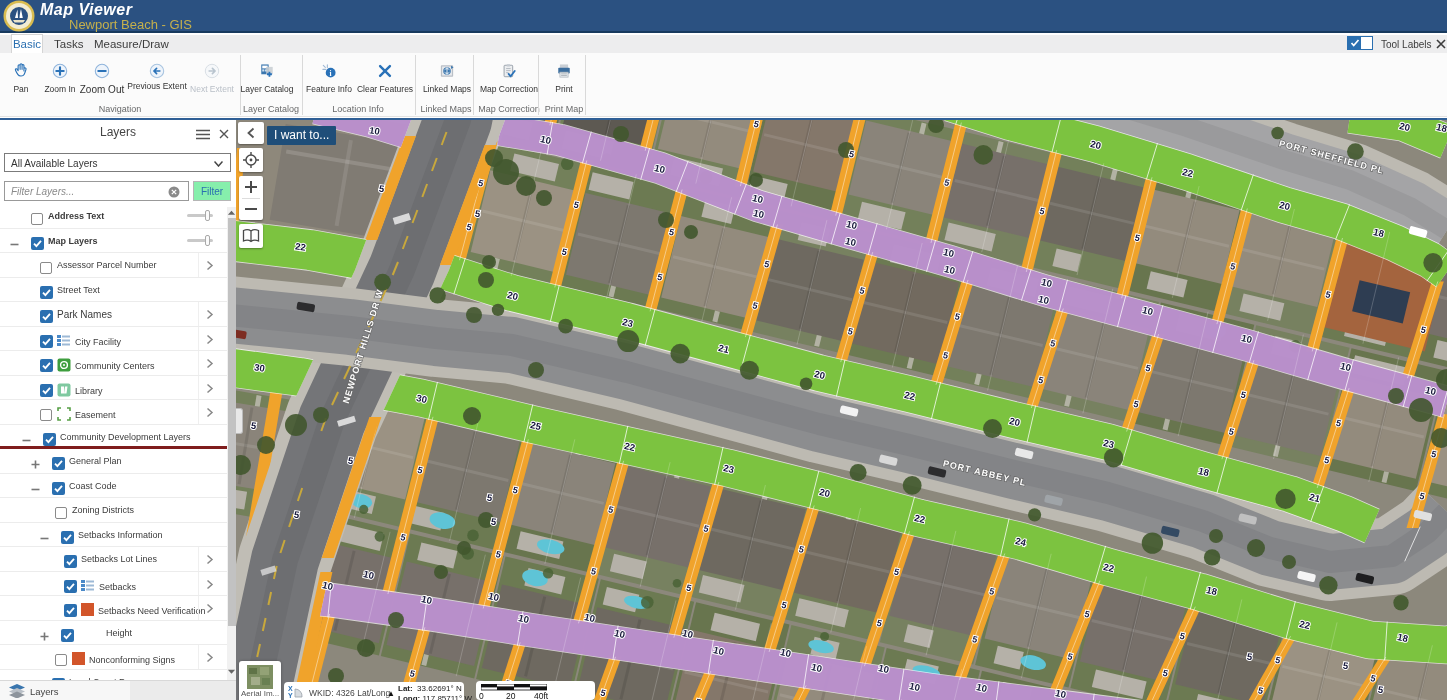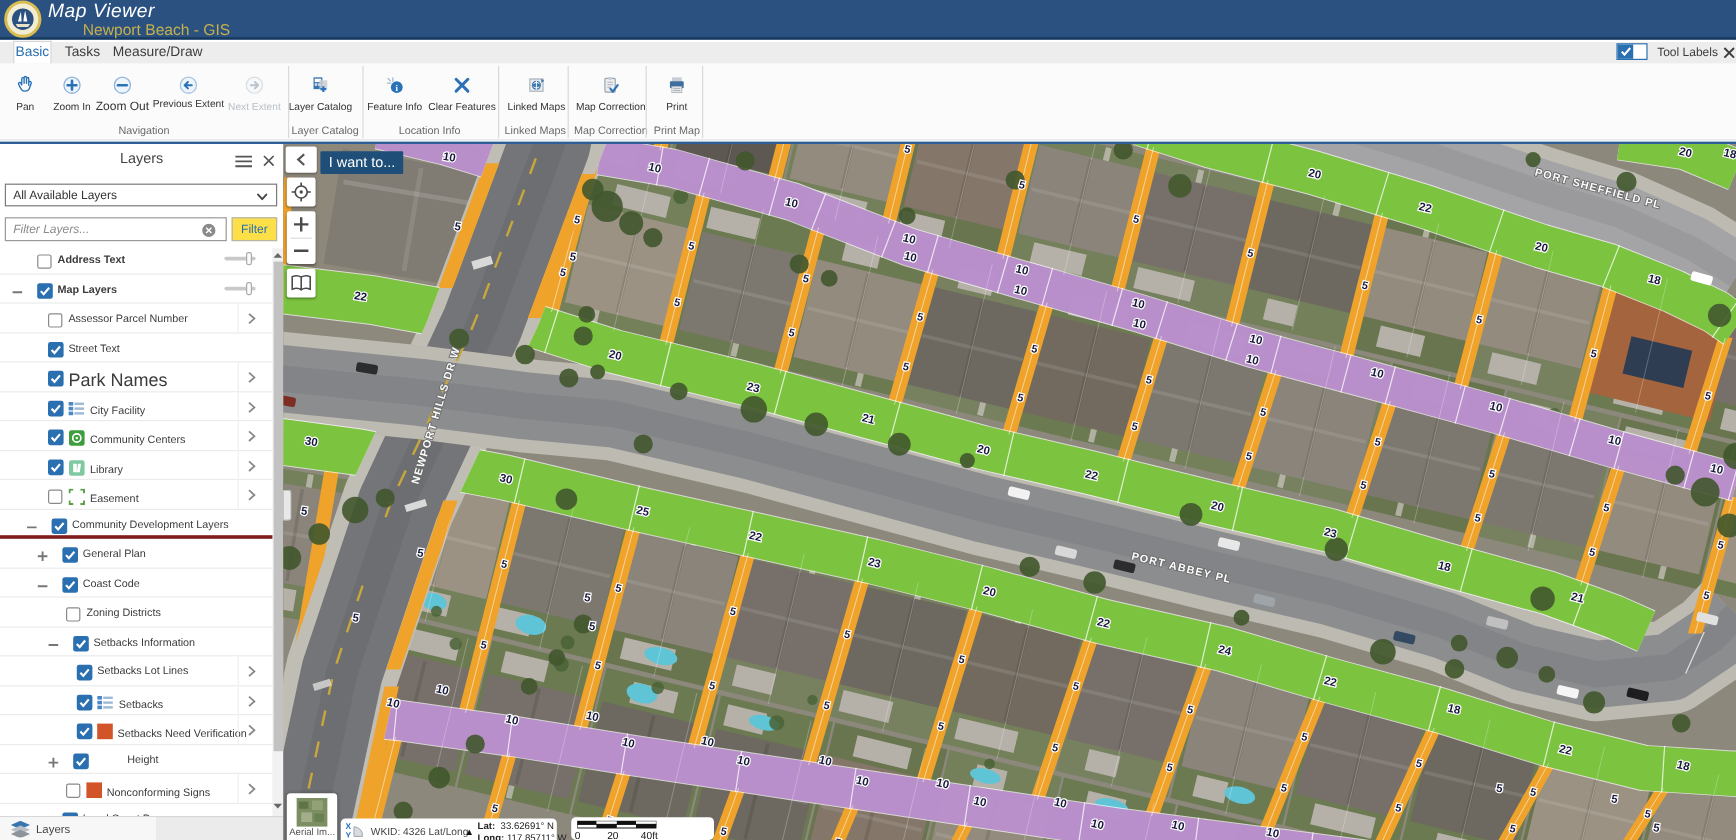--- a/index.html
+++ b/index.html
@@ -5,21 +5,21 @@
 </style></head><body>
 
 <div style="position:absolute;left:0;top:0;width:1447px;height:33px;background:#2b5181;border-bottom:2px solid #183a5e">
   <svg width="34" height="33" viewBox="0 0 34 33" style="position:absolute;left:2px;top:0">
     <circle cx="17" cy="16" r="15.5" fill="#d9bc50"></circle>
       <circle cx="17" cy="16" r="13" fill="#f2ecd2"></circle>
     <circle cx="17" cy="16" r="9" fill="#2b5181"></circle>
     <path d="M13 18c1-4 2-7 2.5-8.5L16 18zM17.5 18c0.3-4 1-7.5 1.5-9l1.8 9z" fill="#fff"></path>
     <path d="M11 20h12l-1.6 2.4H12.6z" fill="#e8e2c8"></path>
   </svg>
-  <div style="position:absolute;left:40px;top:1px;color:#fff;font-size:16px;font-style:italic;font-weight:normal;letter-spacing:0.5px">Map Viewer</div>
+  <div style="position:absolute;left:40px;top:1px;color:#fff;font-size:16px;font-style:italic;font-weight:bold;letter-spacing:0.5px">Map Viewer</div>
   <div style="position:absolute;left:69px;top:17px;color:#c5b04c;font-size:13px">Newport Beach - GIS</div>
 </div>
 
 <div style="position:absolute;left:0;top:35px;width:1447px;height:18px;background:#ededee"></div>
 <div style="position:absolute;left:11px;top:34px;width:32px;height:19px;background:#fff;border:1px solid #d5d5d5;border-bottom:none;text-align:center;font-size:11.5px;color:#2a6fb0;padding-top:3px">Basic</div>
 <div style="position:absolute;left:54px;top:38px;font-size:11.5px;color:#3c3c3c">Tasks</div>
 <div style="position:absolute;left:94px;top:38px;font-size:11.5px;color:#3c3c3c">Measure/Draw</div>
 <div style="position:absolute;left:1347px;top:36px;width:26px;height:14px;border:1px solid #2a6fb0;background:#fff">
   <div style="position:absolute;left:0;top:0;width:13px;height:12px;background:#2a6fb0"></div>
   <svg width="12" height="12" viewBox="0 0 12 12" style="position:absolute;left:1px;top:0">
@@ -147,21 +147,21 @@
     <svg width="9" height="6" viewBox="0 0 9 6" style="position:absolute;right:7px;top:7px">
         <path d="M0.5 0.5L4.5 5 8.5 0.5" fill="none" stroke="#444" stroke-width="1.5"></path>
       </svg>
   </div>
   <div style="position:absolute;left:4px;top:61px;width:185px;height:20px;border:1px solid #999;background:#fff;font-size:10px;color:#8a8a8a;font-style:italic;padding:4px 0 0 6px">Filter Layers...
     <svg width="12" height="12" viewBox="0 0 12 12" style="position:absolute;right:8px;top:4px">
         <circle cx="6" cy="6" r="5.5" fill="#8a8a8a"></circle>
         <path d="M3.8 3.8l4.4 4.4M8.2 3.8L3.8 8.2" stroke="#fff" stroke-width="1.2"></path>
       </svg>
   </div>
-  <div style="position:absolute;left:193px;top:61px;width:38px;height:20px;border:1px solid #b5b5b5;background:#fde047;text-align:center;font-size:10px;color:#2a6fb0;padding-top:4px">Filter</div>
+  <div style="position:absolute;left:193px;top:61px;width:38px;height:20px;border:1px solid #b5b5b5;background:#86efac;text-align:center;font-size:10px;color:#2a6fb0;padding-top:4px">Filter</div>
   <div style="position:absolute;left:0;top:-118px;width:236px">
       <div style="position:absolute;left:0;top:202px;width:229px;height:24.5px;border-bottom:1px solid #ececec;white-space:nowrap">
         <span style="position:absolute;left:31px;top:5px"><span style="display:inline-block;width:12px;height:12px;background:#fff;border:1px solid #8a8a8a;border-radius:2px;vertical-align:-2px"></span></span>
         <span style="position:absolute;left:48px;top:7px;font-size:9px;color:#3b3b3b;font-weight:bold;">Address Text</span>
         <span style="position:absolute;right:16px;top:10px;width:26px;height:3px;background:#c9c9c9;border-radius:2px">
           <span style="position:absolute;right:3px;top:-4px;width:5px;height:11px;background:#fbfbfb;border:1px solid #a9a9a9;border-radius:2px"></span>
         </span>
       </div>
       <div style="position:absolute;left:0;top:226.5px;width:229px;height:24.5px;border-bottom:1px solid #ececec;white-space:nowrap">
         <span style="position:absolute;left:9px;top:6px"><svg width="11" height="11" viewBox="0 0 11 11" style="vertical-align:-1px">
@@ -186,21 +186,21 @@
       <div style="position:absolute;left:0;top:275.5px;width:229px;height:24.5px;border-bottom:1px solid #ececec;white-space:nowrap">
         <span style="position:absolute;left:40px;top:5px"><span style="display:inline-block;width:13px;height:13px;background:#2a6fb0;border-radius:2px;vertical-align:-2px;position:relative"><svg width="13" height="13" viewBox="0 0 13 13" style="position:absolute;left:0;top:0">
               <path d="M3 6.6l2.4 2.6 4.6-5.4" fill="none" stroke="#fff" stroke-width="1.8"></path>
             </svg></span></span>
         <span style="position:absolute;left:57px;top:7px;font-size:9px;color:#3b3b3b;">Street Text</span>
       </div>
       <div style="position:absolute;left:0;top:300.0px;width:229px;height:24.5px;border-bottom:1px solid #ececec;white-space:nowrap">
         <span style="position:absolute;left:40px;top:5px"><span style="display:inline-block;width:13px;height:13px;background:#2a6fb0;border-radius:2px;vertical-align:-2px;position:relative"><svg width="13" height="13" viewBox="0 0 13 13" style="position:absolute;left:0;top:0">
               <path d="M3 6.6l2.4 2.6 4.6-5.4" fill="none" stroke="#fff" stroke-width="1.8"></path>
             </svg></span></span>
-        <span style="position:absolute;left:57px;top:7px;font-size:15px;color:#3b3b3b;">Park Names</span>
+        <span style="position:absolute;left:57px;top:7px;font-size:10px;color:#3b3b3b;">Park Names</span>
         <span style="position:absolute;right:30px;top:0;height:100%;border-left:1px solid #efefef"></span>
         <svg width="8" height="11" viewBox="0 0 8 11" style="position:absolute;right:15px;top:7px">
           <path d="M1.5 1.5L6 5.5 1.5 9.5" fill="none" stroke="#888" stroke-width="1.5"></path>
         </svg>
       </div>
       <div style="position:absolute;left:0;top:324.5px;width:229px;height:24.5px;border-bottom:1px solid #ececec;white-space:nowrap">
         <span style="position:absolute;left:40px;top:5px"><span style="display:inline-block;width:13px;height:13px;background:#2a6fb0;border-radius:2px;vertical-align:-2px;position:relative"><svg width="13" height="13" viewBox="0 0 13 13" style="position:absolute;left:0;top:0">
               <path d="M3 6.6l2.4 2.6 4.6-5.4" fill="none" stroke="#fff" stroke-width="1.8"></path>
             </svg></span></span>
         <span style="position:absolute;left:57px;top:7px;font-size:9px;color:#3b3b3b;"><svg width="14" height="13" viewBox="0 0 14 13" style="vertical-align:-2px;margin-right:4px">

